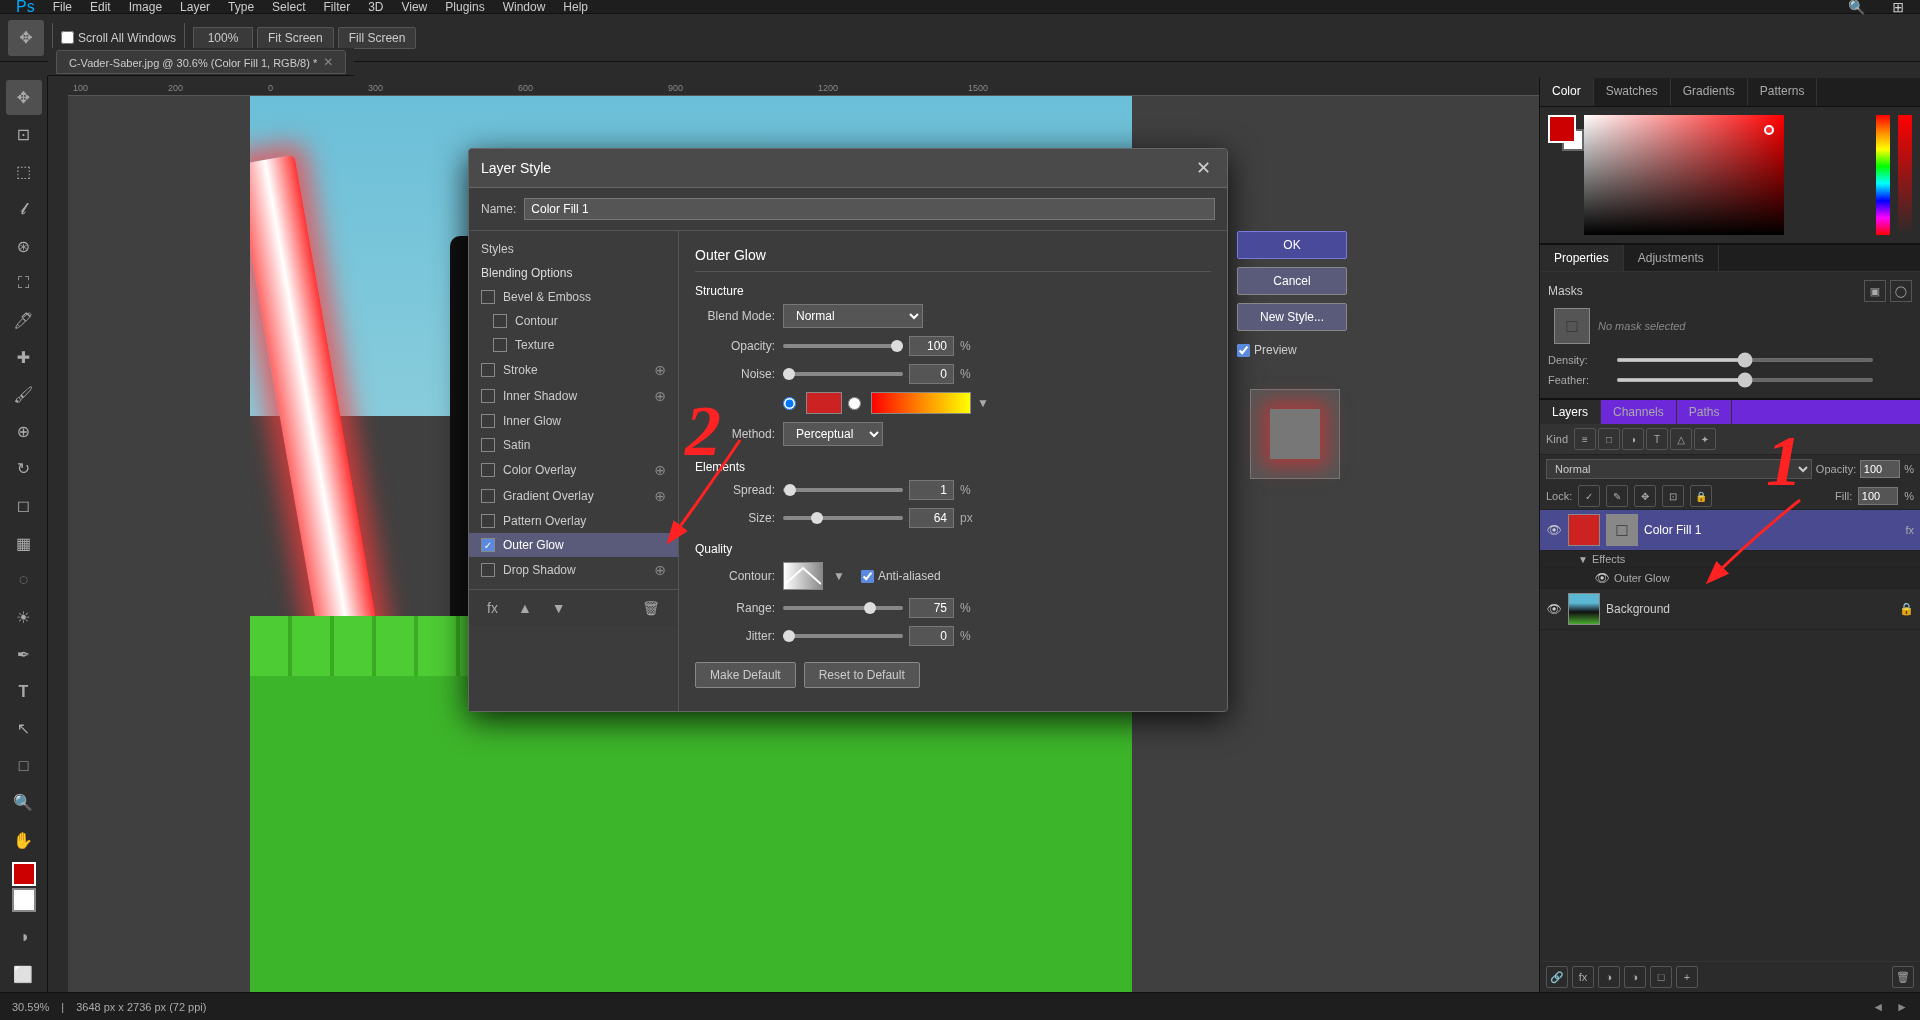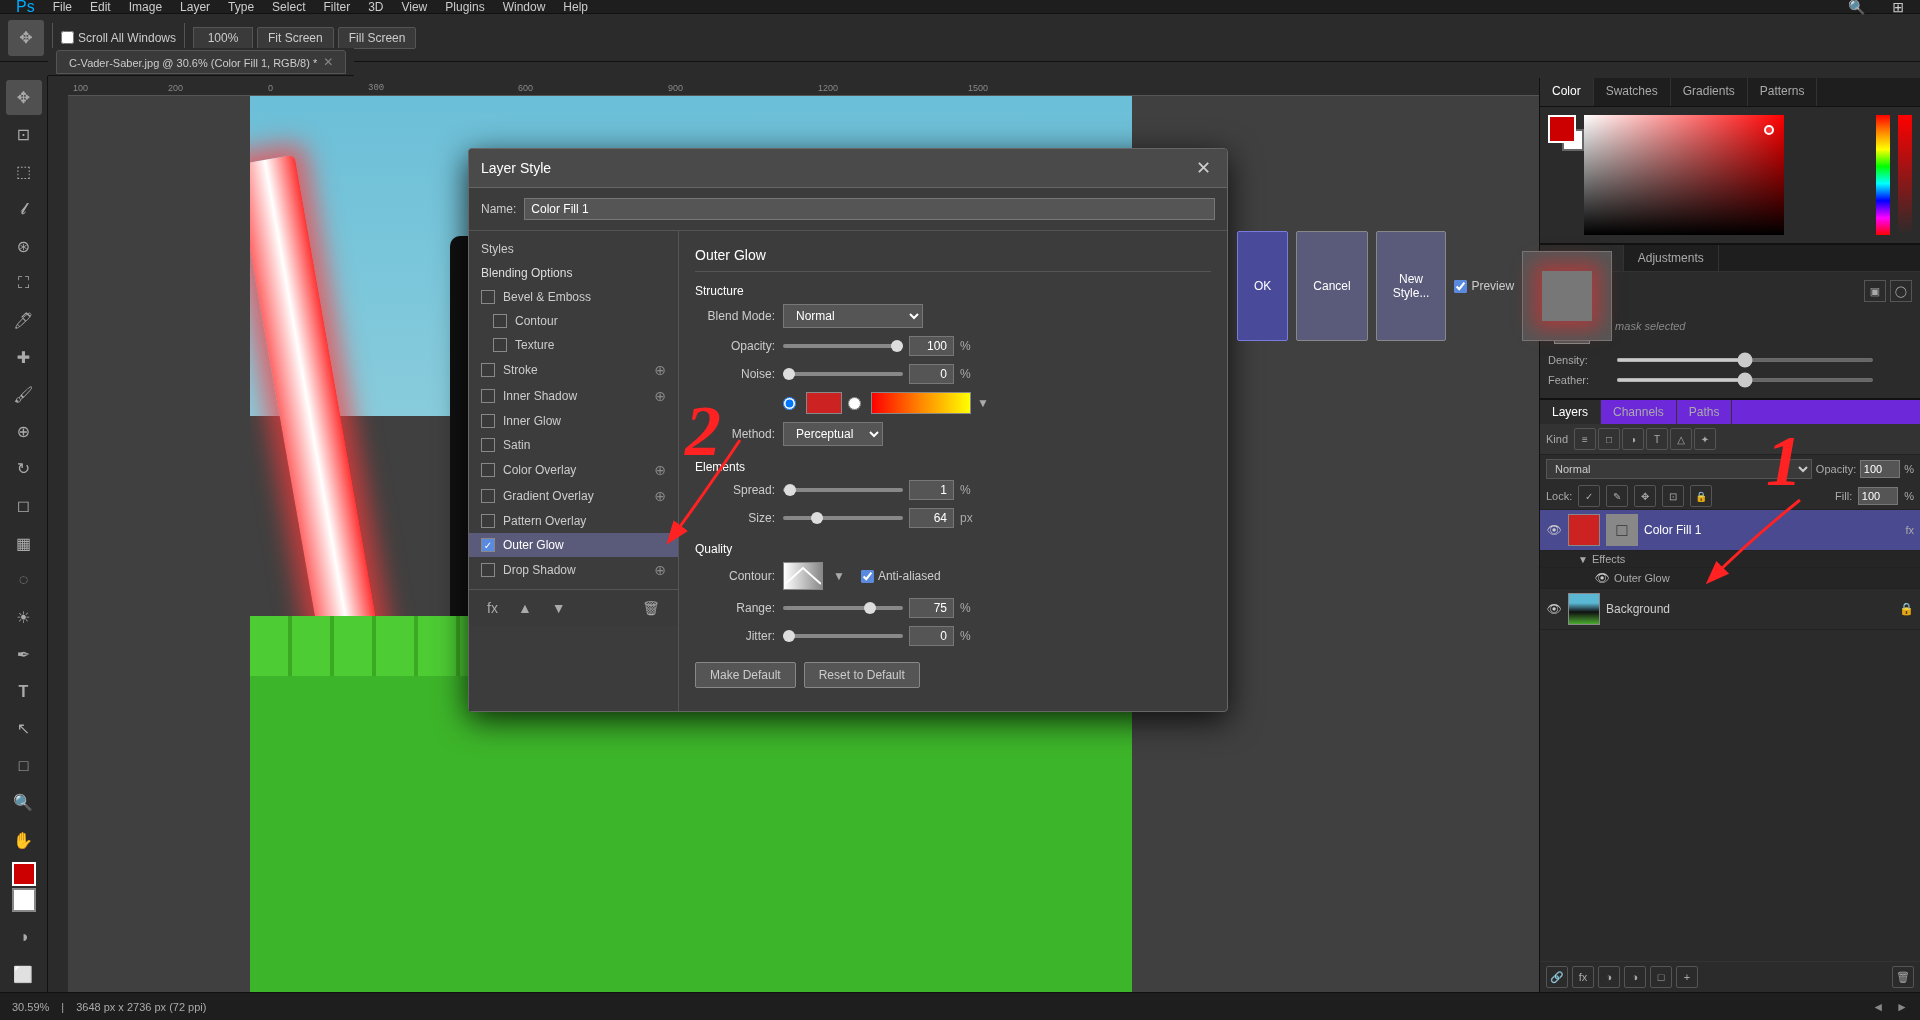--- a/index.html
+++ b/index.html
@@ -175,21 +175,21 @@
   </div>
   <div class="left-tool">◑</div>
   <div class="left-tool">⬜</div>
 </div>
 
 <div class="ruler-h" style="position:absolute; left:68px; top:76px; right:320px; height:20px; background:#2b2b2b; border-bottom:1px solid #555; overflow:hidden;">
   <div style="position:relative; width:100%; height:100%;">
     <span style="position:absolute; left:5px; bottom:2px; font-size:9px; color:#888;">100</span>
     <span style="position:absolute; left:100px; bottom:2px; font-size:9px; color:#888;">200</span>
     <span style="position:absolute; left:200px; bottom:2px; font-size:9px; color:#888;">0</span>
-    <span style="position:absolute; left:300px; bottom:2px; font-size:9px; color:#888;font-family:Liberation Mono, monospace;">300</span>
+    <span style="position:absolute; left:300px; bottom:2px; font-size:9px; color:#888;">300</span>
     <span style="position:absolute; left:450px; bottom:2px; font-size:9px; color:#888;">600</span>
     <span style="position:absolute; left:600px; bottom:2px; font-size:9px; color:#888;">900</span>
     <span style="position:absolute; left:750px; bottom:2px; font-size:9px; color:#888;">1200</span>
     <span style="position:absolute; left:900px; bottom:2px; font-size:9px; color:#888;">1500</span>
   </div>
 </div>
 
 <div class="canvas-area" style="position:absolute; left:68px; top:96px; right:320px; bottom:28px; background:#404040; overflow:hidden;">
 
   <div style="position:absolute; left:182px; top:0; width:882px; height:960px; overflow:hidden;">
@@ -544,21 +544,21 @@
             <input type="text" class="dialog-num" value="0" style="">
             <span class="dialog-unit">%</span>
           </div>
         </div>
 
         <div class="action-btns">
           <button class="action-btn">Make Default</button>
           <button class="action-btn">Reset to Default</button>
         </div>
 
-        <div style="position:absolute; right:-125px; top:0; display:flex; gap:8px; width:115px;">
+        <div style="position:absolute; right:-125px; top:0; display:flex; flex-direction:column; gap:8px; width:115px;">
           <button class="dialog-btn primary">OK</button>
           <button class="dialog-btn">Cancel</button>
           <button class="dialog-btn">New Style...</button>
           <label class="dialog-checkbox" style="display:flex;align-items:center;gap:4px;padding:4px 0;">
             <input type="checkbox" checked="" style="">
             <span style="color:#ccc;font-size:12px;">Preview</span>
           </label>
 
           <div style="margin-top:20px;display:flex;flex-direction:column;align-items:center;">
             <div style="width:90px;height:90px;background:#555;border:1px solid #777;display:flex;align-items:center;justify-content:center;position:relative;overflow:visible;">

